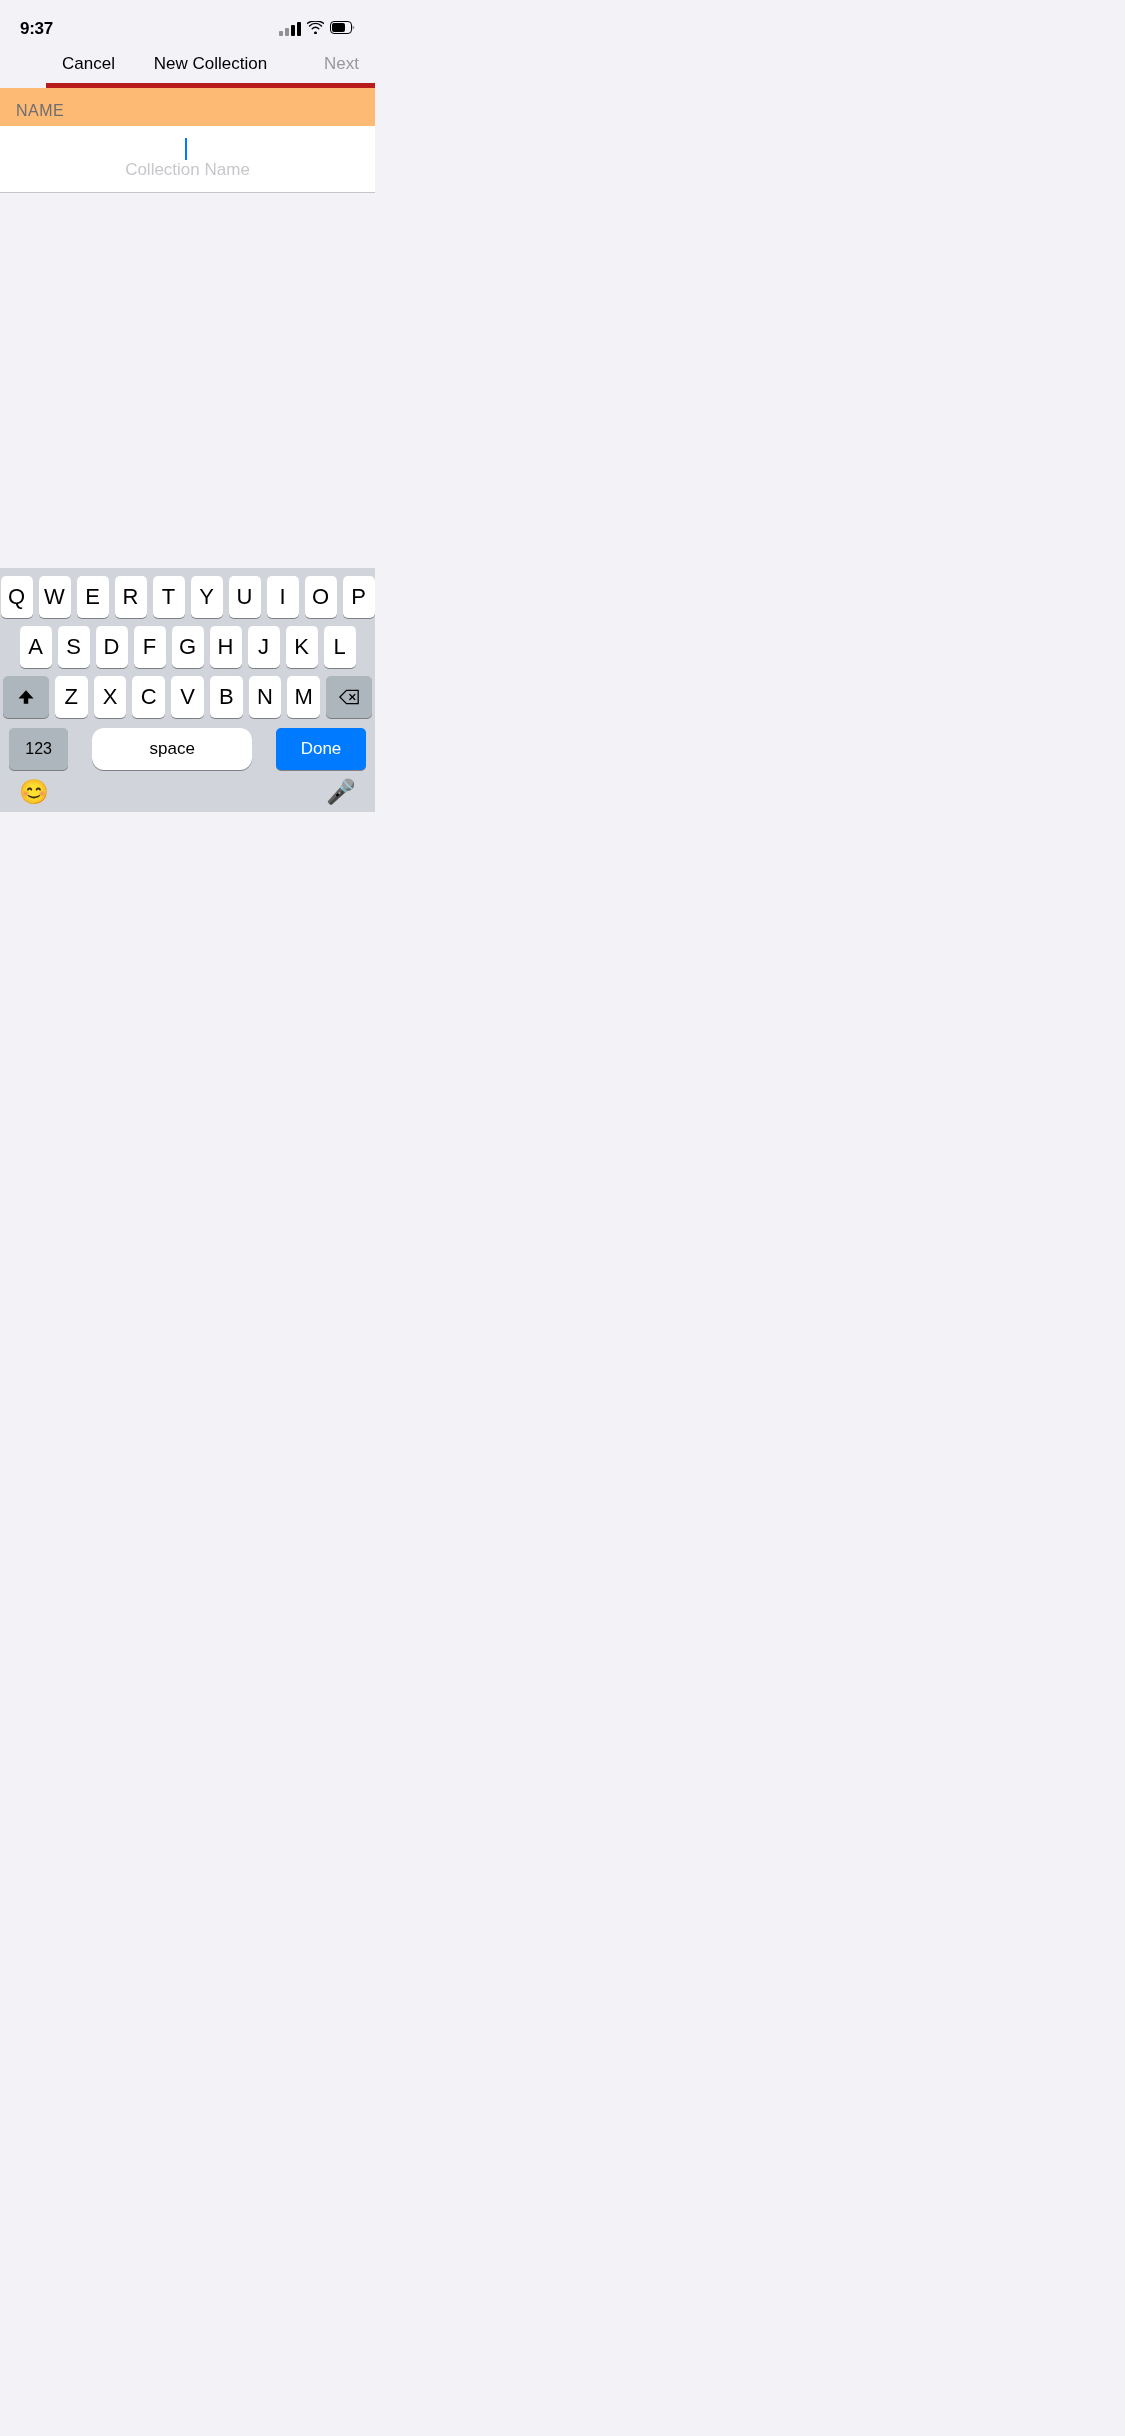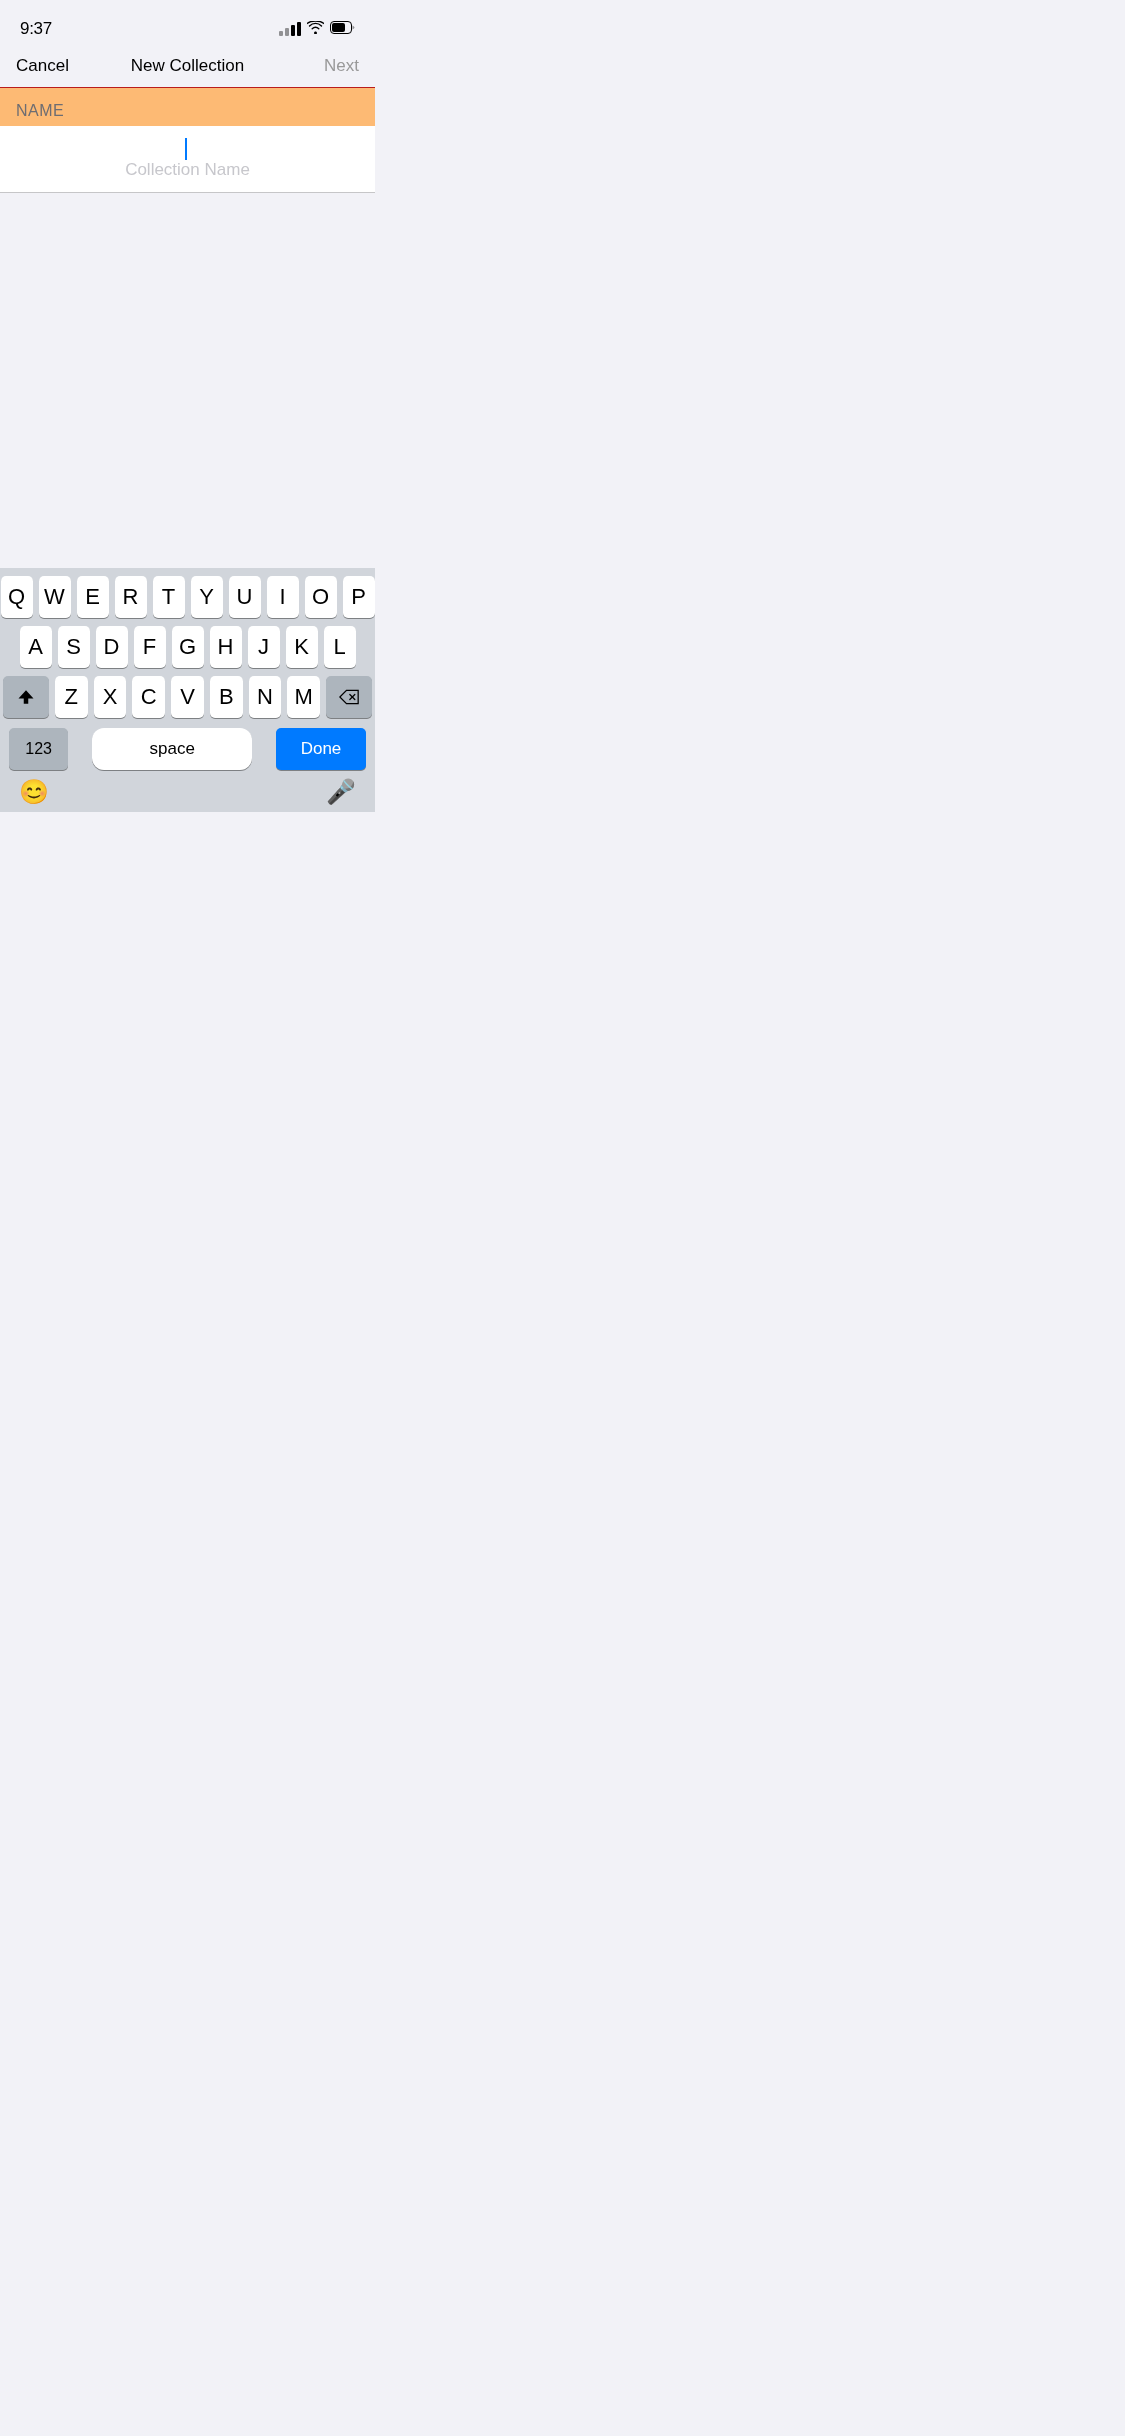--- a/index.html
+++ b/index.html
@@ -19,21 +19,21 @@
       display: flex;
       justify-content: space-between;
       align-items: center;
       padding: 14px 20px 0 20px;
       height: 44px;
       background: #f2f2f7;
     }
 
     .status-time {
       font-size: 17px;
-      font-weight: 400;
+      font-weight: 700;
       color: #000;
       letter-spacing: -0.3px;
     }
 
     .status-icons {
       display: flex;
       align-items: center;
       gap: 6px;
     }
 
@@ -43,22 +43,23 @@
       gap: 2px;
     }
 
     
     .nav-bar {
       display: flex;
       justify-content: space-between;
       align-items: center;
       padding: 8px 16px 8px 16px;
       background: #f2f2f7;
-      border-bottom: 1px solid #b91c1c;
+      border-bottom: 5px solid #b91c1c;
       height: 44px;
+      margin-left: 46px;
     }
 
     .nav-cancel {
       font-size: 17px;
       color: #000;
       font-weight: 400;
       cursor: pointer;
       min-width: 60px;
     }
 

